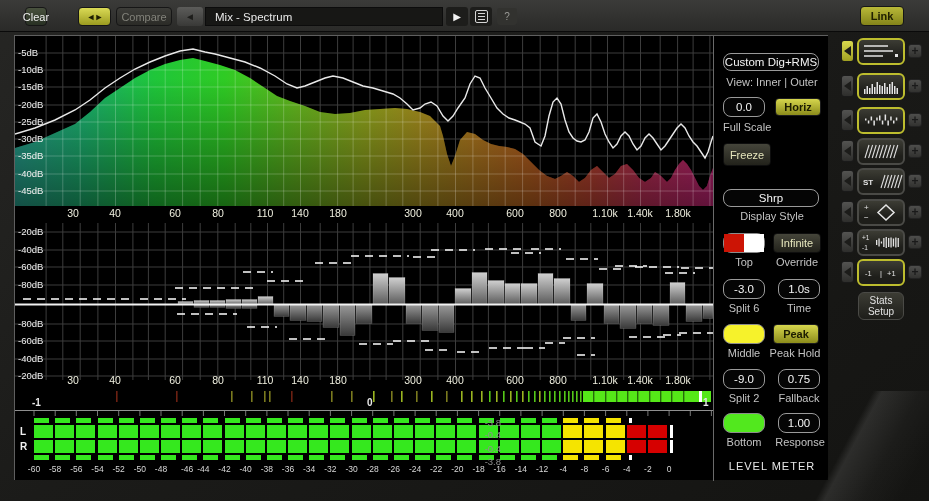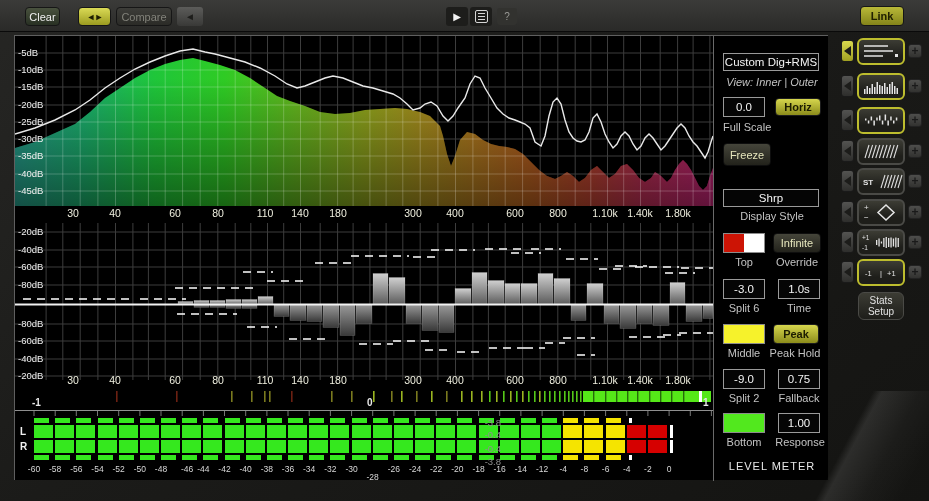--- a/index.html
+++ b/index.html
@@ -10,21 +10,21 @@
     -webkit-font-smoothing:antialiased;
   }
   .app{position:absolute;inset:0;}
   .corner-sheen{position:absolute;right:0;bottom:0;width:180px;height:110px;
     background:linear-gradient(118deg,rgba(0,0,0,0) 52%,rgba(255,255,255,0.10) 56%,rgba(255,255,255,0.03) 72%,rgba(0,0,0,0) 88%);}
   
   .toolbar{position:absolute;left:0;top:0;width:929px;height:31px;
     background:linear-gradient(#3b3b39,#2a2a28);border-bottom:1px solid #0a0a0a;}
   .toolbar .btn{position:absolute;top:7px;height:19px;border-radius:4px;font-size:11px;
     display:flex;align-items:center;justify-content:center;cursor:default;border:1px solid #161616;box-sizing:border-box;padding:0;}
-  .btn.clear{left:25px;width:35px;background:linear-gradient(#49523e,#283023);color:#efefef;}
+  .btn.clear{left:25px;width:22px;background:linear-gradient(#49523e,#283023);color:#efefef;}
   .btn.ab{left:78px;width:33px;background:linear-gradient(#dada55,#9c9c20);}
   .ab-arrows{color:#1e1e00;font-size:9px;font-weight:bold;letter-spacing:-1px;}
   .btn.compare{left:116px;width:56px;background:linear-gradient(#3d3d39,#2b2b27);color:#82827a;}
   .navbtn{position:absolute;top:7px;height:19px;border:none;border-radius:3px;display:flex;align-items:center;justify-content:center;padding:0;}
   .navbtn.prev{left:177px;width:26px;background:linear-gradient(#5c5c5a,#393937);color:#1d1d1b;font-size:10px;}
   .preset-field{position:absolute;left:205px;top:7px;width:238px;height:19px;background:#171715;border:1px solid #0c0c0c;
     color:#e8e8e8;font-size:11.5px;line-height:19px;padding-left:9px;box-sizing:border-box;}
   .navbtn.next{left:446px;width:22px;background:#1d1d1b;color:#f2f2f2;font-size:10px;}
   .navbtn.list{left:470px;width:22px;background:#1d1d1b;}
   .list-icon{display:block;width:11px;height:11px;border:1px solid #d5d5d5;border-radius:2px;position:relative;}
@@ -47,21 +47,21 @@
   #meter{position:absolute;left:0;top:372px;width:698px;height:73px;}
   .vsep{position:absolute;left:698px;top:0;width:1px;height:445px;background:#6a6a6a;}
   
   #meter .seg{position:absolute;display:block;}
   #meter .mlabel{position:absolute;left:5px;width:14px;color:#f0f0f0;font-size:10px;font-weight:bold;}
   #meter .sc{position:absolute;top:56px;width:22px;margin-left:-11px;text-align:center;color:#d8d8d8;font-size:8.5px;}
   #meter .ro{position:absolute;left:450px;width:36px;text-align:right;color:#8f8f8f;font-size:9.5px;}
   #meter .cap{position:absolute;background:#fff;}
   
   .controls{position:absolute;left:700px;top:0;width:114px;height:445px;font-size:11px;}
-  .ctl{position:absolute;box-sizing:border-box;}
+  .ctl{position:absolute;box-sizing:border-box;border-radius:8px;}
   .field{background:#050505;border:1px solid #9a9a9a;color:#f4f4f4;text-align:center;font-size:11.5px;}
   .ctl-label{color:#c2c2c2;text-align:center;font-size:11px;}
   .ybtn{background:linear-gradient(#d6d64d,#8c8c1b);border:1px solid #1d1d1d;border-radius:4px;color:#1c1c00;
     font-weight:bold;font-size:11px;display:flex;align-items:center;justify-content:center;}
   .dbtn{background:linear-gradient(#45453a,#22221b);border:1px solid #0e0e0e;border-radius:4px;color:#e6e6bc;
     font-size:11px;display:flex;align-items:center;justify-content:center;}
   .swatch{border:1px solid #8c8c8c;}
   #top-swatch{display:flex;}
   #top-swatch .half{flex:1;}
   
@@ -86,20 +86,21 @@
 
   <div class="toolbar">
     <button class="btn clear">Clear</button>
     <button class="btn ab">
         <span class="ab-arrows">◄►</span>
       </button>
     <button class="btn compare">Compare</button>
     <button class="navbtn prev">
         <span>◄</span>
       </button>
+    <div class="preset-field">Mix - Spectrum</div>
     <button class="navbtn next">
         <span>▶</span>
       </button>
     <button class="navbtn list">
         <span class="list-icon"></span>
       </button>
     <button class="helpbtn">?</button>
     <button class="btn link">Link</button>
   </div>
 
@@ -645,21 +646,21 @@
         <span class="sc" style="left:146.0px;">-48</span>
         <span class="sc" style="left:167.2px;text-align:right;">-46</span>
         <span class="sc" style="left:188.4px;">-44</span>
         <span class="sc" style="left:209.5px;">-42</span>
         <span class="sc" style="left:230.7px;">-40</span>
         <span class="sc" style="left:251.9px;">-38</span>
         <span class="sc" style="left:273.0px;">-36</span>
         <span class="sc" style="left:294.2px;">-34</span>
         <span class="sc" style="left:315.4px;">-32</span>
         <span class="sc" style="left:336.6px;">-30</span>
-        <span class="sc" style="left:357.7px;margin-top:8px;">-28</span>
+        <span class="sc" style="left:357.7px;">-28</span>
         <span class="sc" style="left:378.9px;">-26</span>
         <span class="sc" style="left:400.1px;">-24</span>
         <span class="sc" style="left:421.2px;">-22</span>
         <span class="sc" style="left:442.4px;">-20</span>
         <span class="sc" style="left:463.6px;">-18</span>
         <span class="sc" style="left:484.7px;">-16</span>
         <span class="sc" style="left:505.9px;">-14</span>
         <span class="sc" style="left:527.1px;">-12</span>
         <span class="sc" style="left:548.3px;">-4</span>
         <span class="sc" style="left:569.4px;">-8</span>
@@ -669,21 +670,21 @@
         <span class="sc" style="left:654.1px;">0</span>
         <div class="ro" style="top:9px;">-3.8</div>
         <div class="ro" style="top:21px;">-0.4</div>
         <div class="ro" style="top:35px;">-0.4</div>
         <div class="ro" style="top:48px;">-3.8</div>
       </div>
     <div class="vsep"></div>
 
     <div class="controls">
       <div class="ctl field" id="mode-field" style="left:8px;top:17px;width:96px;height:18px;line-height:17px;">Custom Dig+RMS</div>
-      <div class="ctl ctl-label" style="left:0;top:40px;width:114px;font-style:italic;">View: Inner | Outer</div>
+      <div class="ctl ctl-label" style="left:0;top:40px;width:114px;">View: Inner | Outer</div>
       <div class="ctl field" style="left:8px;top:61px;width:42px;height:20px;line-height:19px;">0.0</div>
       <button class="ctl ybtn" style="left:60px;top:62px;width:46px;height:18px;">Horiz</button>
       <div class="ctl ctl-label" style="left:8px;top:85px;width:60px;text-align:left;">Full Scale</div>
       <button class="ctl dbtn" style="left:8px;top:107px;width:48px;height:23px;">Freeze</button>
       <div class="ctl field" style="left:8px;top:153px;width:96px;height:18px;line-height:17px;">Shrp</div>
       <div class="ctl ctl-label" style="left:0;top:174px;width:114px;">Display Style</div>
 
       <div class="ctl swatch" id="top-swatch" style="left:8px;top:197px;width:42px;height:20px;">
         <span class="half" id="top-half-l" style="background: rgb(204, 20, 5);"></span>
         <span class="half" id="top-half-r" style="background: rgb(255, 255, 255);"></span>

